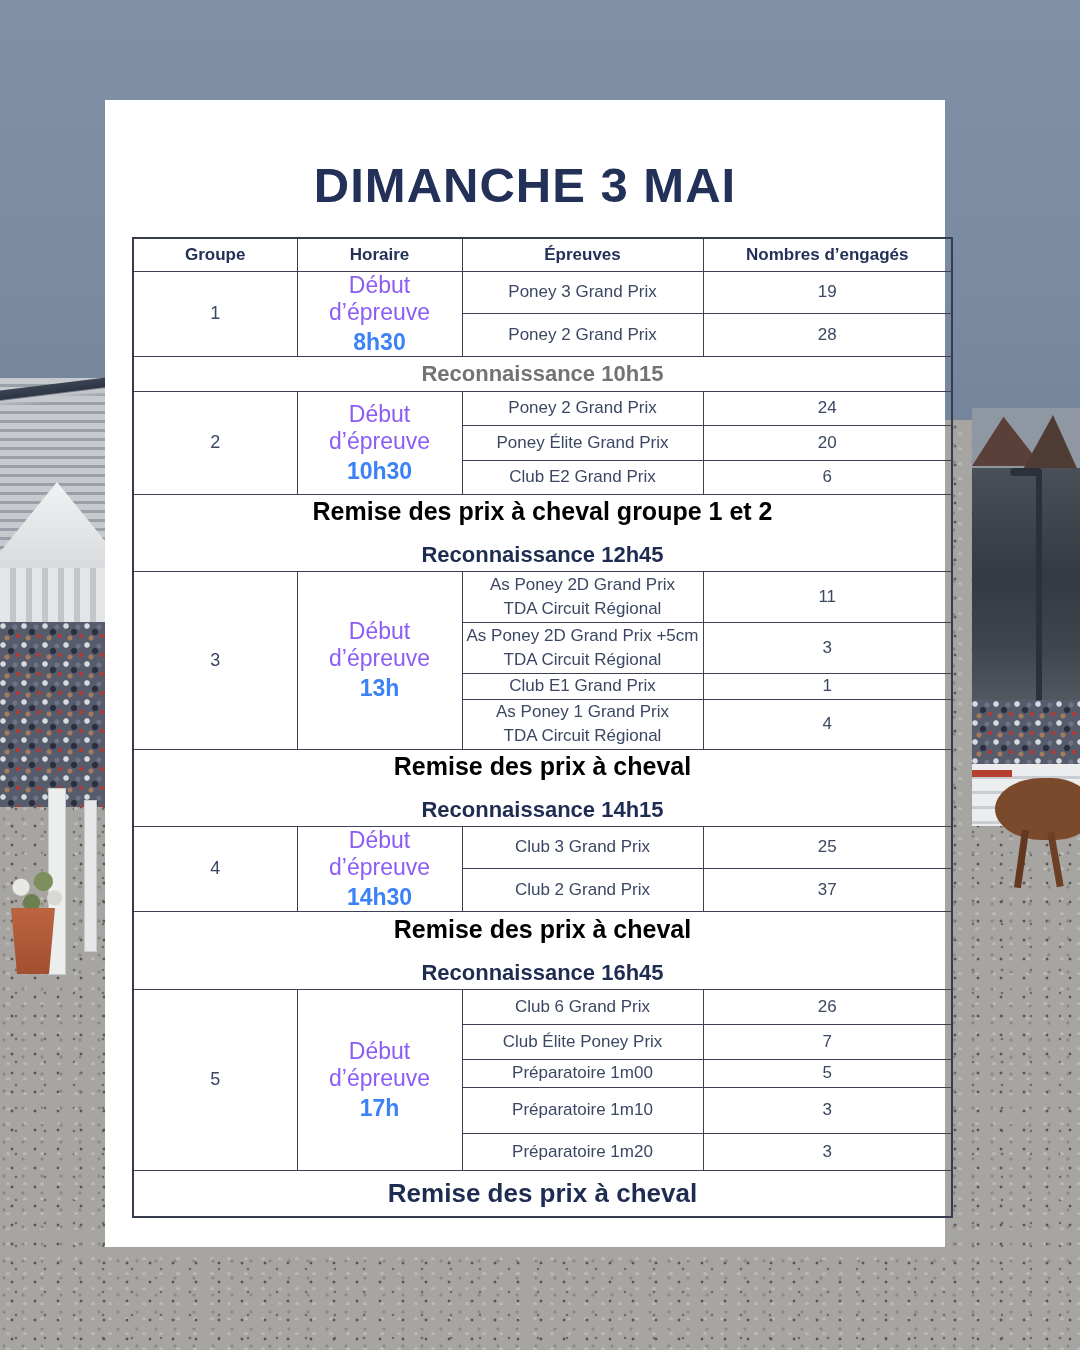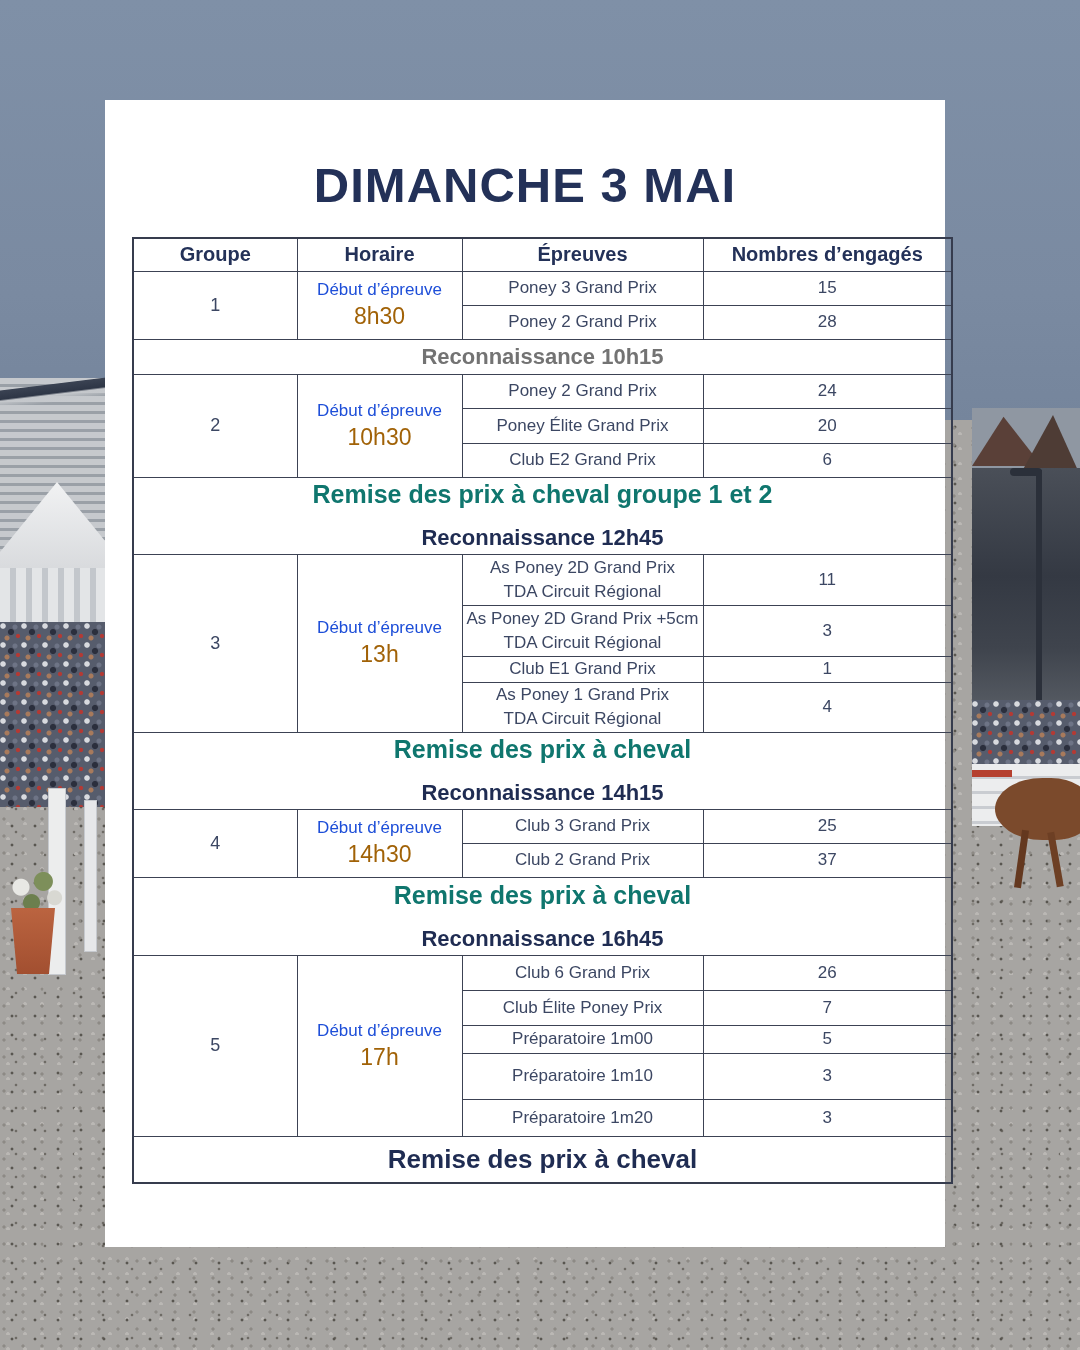--- a/index.html
+++ b/index.html
@@ -96,30 +96,30 @@
     border-collapse:collapse;table-layout:fixed;
     margin:24px 0 0 27px;width:819px;
     border:2px solid #363c4e;
   }
   table.sched th, table.sched td{
     border:1px solid #3c4253;
     text-align:center;vertical-align:middle;
     padding:0 4px;overflow:hidden;
   }
   th.hdr{
-    font-size:20px;font-weight:bold;color:#233158;
+    font-size:17px;font-weight:bold;color:#233158;
     border-bottom:2px solid #363c4e;
   }
   td.cell{font-size:17px;color:#3c4763;}
   td.groupcell{font-size:18px;color:#3c4763;}
-  .start-label{font-size:17px;color:#1d4ed8;margin-bottom:3px;}
-  .start-time{font-size:23px;font-weight:normal;color:#a16207;}
+  .start-label{font-size:23px;color:#8b5cf6;margin-bottom:3px;}
+  .start-time{font-size:23px;font-weight:bold;color:#3b82f6;}
   .ep-line{line-height:24px;}
   td.bannercell{padding:6px 0;}
-  .banner-l1{font-size:25px;font-weight:bold;color:#0f766e;}
+  .banner-l1{font-size:25px;font-weight:bold;color:#000000;}
   .banner-l2{font-size:22px;font-weight:bold;color:#1f2c52;margin-top:16px;}
   .banner-solo{font-size:22px;font-weight:bold;color:#737373;}
   .banner-final{font-size:26px;font-weight:bold;color:#1f2c52;}
 </style>
 </head>
 <body>
 
 <div class="bg-layer bg-gravel"></div>
 <div class="bg-layer bg-sky"></div>
 <div class="bg-layer bg-building-left"></div>
@@ -166,21 +166,21 @@
     </thead>
     <tbody>
 
       <tr style="height:34px">
         <td class="groupcell" rowspan="2">1</td>
         <td class="cell" rowspan="2">
           <div class="start-label">Début d’épreuve</div>
           <div class="start-time">8h30</div>
         </td>
         <td class="cell">Poney 3 Grand Prix</td>
-        <td class="cell">15</td>
+        <td class="cell">19</td>
       </tr>
       <tr style="height:34px">
         <td class="cell">Poney 2 Grand Prix</td>
         <td class="cell">28</td>
       </tr>
 
       <tr style="height:35px">
         <td class="bannercell" colspan="4">
           <div class="banner-solo">Reconnaissance 10h15</div>
         </td>

